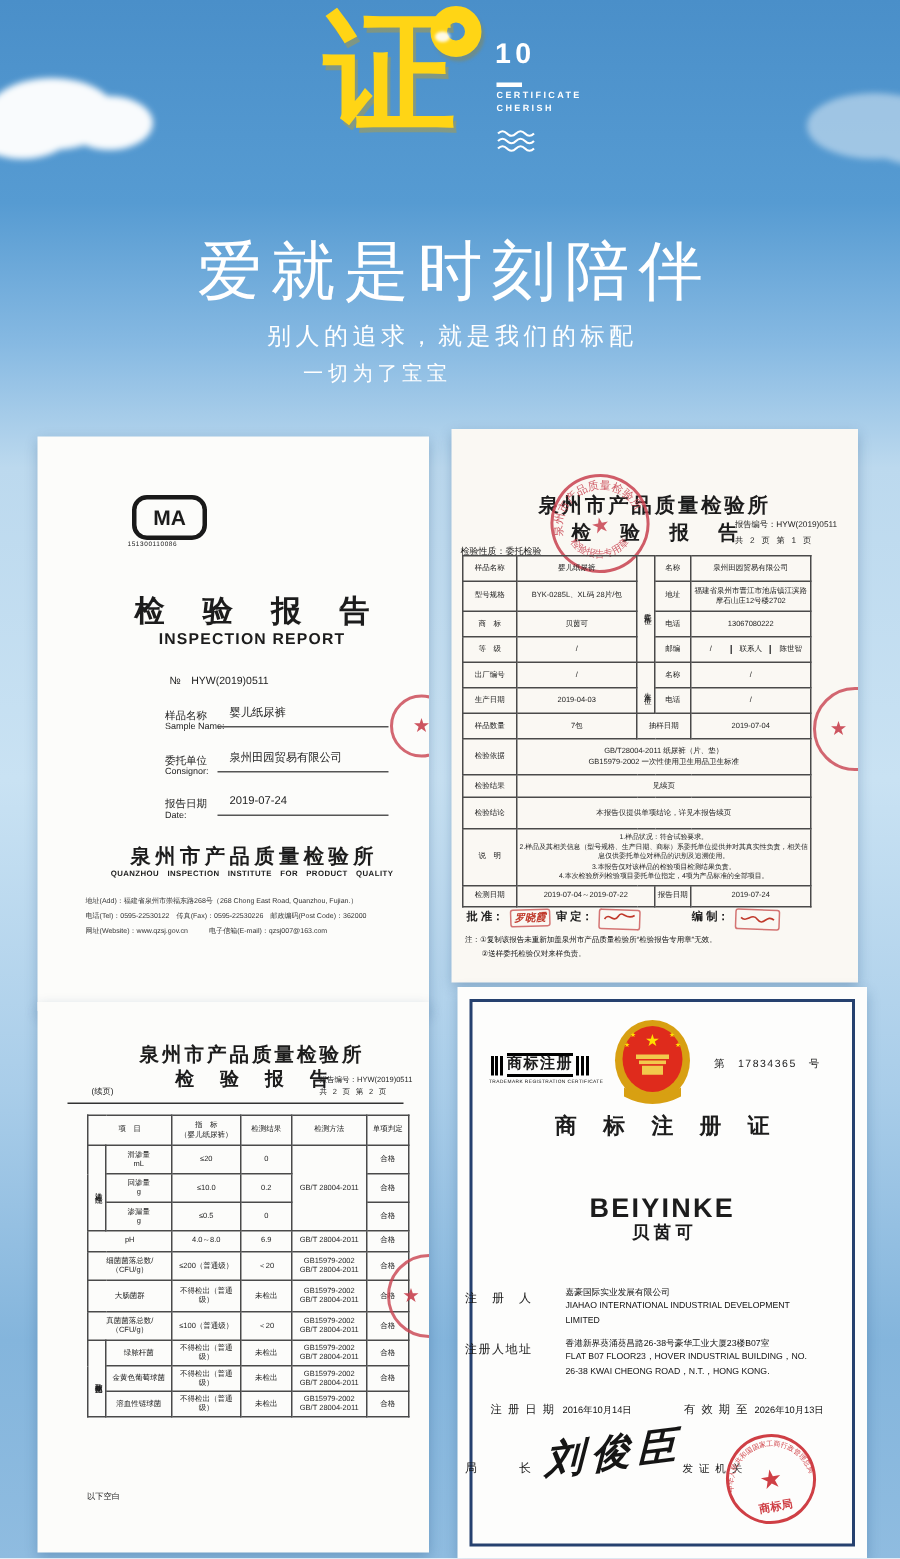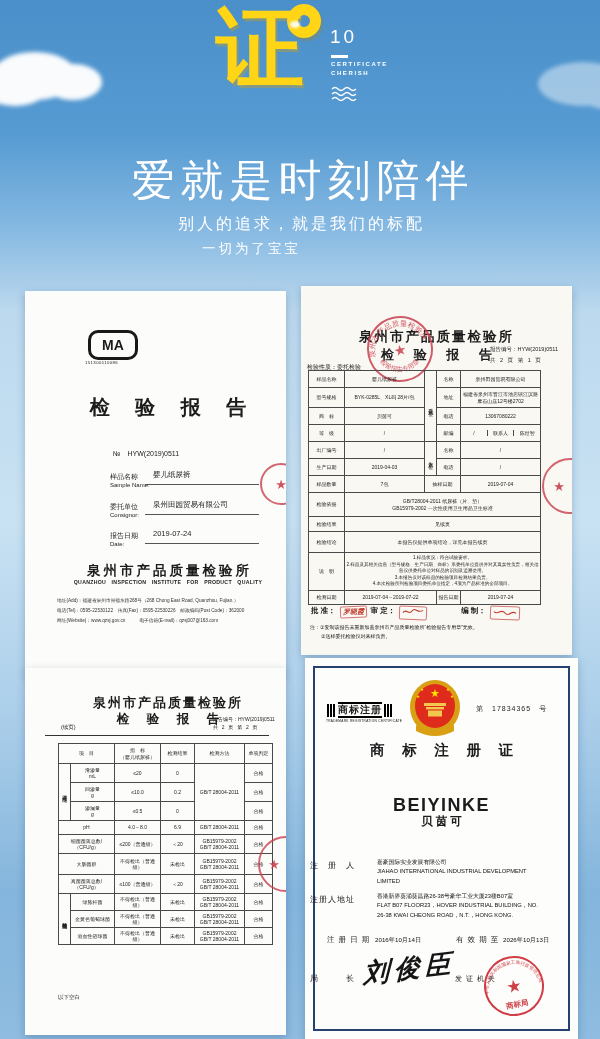--- a/index.html
+++ b/index.html
@@ -6,21 +6,21 @@
   .stage{position:relative;width:600px;height:1039px;overflow:hidden;
     font-family:"Liberation Sans","DejaVu Sans",sans-serif;color:#1c1c1c;
     background:linear-gradient(180deg,#4a8fc9 0%,#569bd2 13%,#86b9e2 22%,#bcd9ee 30%,#c9e2f3 50%,#a9cde9 70%,#84b5dc 86%,#8fbce0 100%);}
   
   .cloud{position:absolute;filter:blur(2px);opacity:.97}
   .cloud i{position:absolute;background:#fff;border-radius:50%}
   
   .badge-char{position:absolute;left:216px;top:0px;font-size:88px;line-height:95px;font-weight:bold;color:#ffd515;text-shadow:2px 3px 0 rgba(222,160,0,.35)}
   .badge-donut{position:absolute;left:287px;top:4px;width:12px;height:12px;border:11px solid #ffd515;border-radius:50%;box-shadow:2px 3px 2px rgba(180,130,0,.3)}
   .badge-donut::after{content:"";position:absolute;left:-8px;top:6px;width:10px;height:7px;background:#fff;opacity:.9;border-radius:50%;filter:blur(1px)}
-  .badge-num{position:absolute;left:330px;top:26px;color:#fff;font-size:19px;font-weight:normal;letter-spacing:3px}
+  .badge-num{position:absolute;left:330px;top:26px;color:#fff;font-size:19px;font-weight:bold;letter-spacing:3px}
   .badge-line{position:absolute;left:331px;top:55px;width:17px;height:2.5px;background:#fff}
   .badge-cap{position:absolute;left:331px;color:#fff;font-weight:bold;font-size:6px;letter-spacing:1.6px}
   .badge-waves{position:absolute;left:331px;top:86px}
   
   .hero-title{position:absolute;left:0;top:152px;width:600px;text-align:center;color:#fff;font-size:43px;letter-spacing:6px;text-indent:6px;font-weight:400}
   .hero-sub{position:absolute;left:0;top:214px;width:600px;text-align:center;color:#fff;font-size:16px;letter-spacing:3px;text-indent:3px}
   .hero-tag{position:absolute;left:0;top:240px;width:500px;text-align:center;color:#fff;font-size:13.5px;letter-spacing:3px;text-indent:3px}
   
   .paper{position:absolute;background:#fcfcfa;box-shadow:0 3px 8px rgba(15,60,110,.28);overflow:hidden}
   #cert1{left:25px;top:291px;width:261px;height:383px}
@@ -121,20 +121,21 @@
   </svg>
 
   <div class="hero-title">爱就是时刻陪伴</div>
   <div class="hero-sub">别人的追求，就是我们的标配</div>
   <div class="hero-tag">一切为了宝宝</div>
 
   <div id="cert1" class="paper">
     <div class="cma">MA</div>
     <div class="cma-num">151300110086</div>
     <div class="c1-center c1-title">检 验 报 告</div>
+    <div class="c1-center c1-title-en">INSPECTION REPORT</div>
     <div class="c1-no">№　HYW(2019)0511</div>
 
     <div class="c1-lab" style="top:181px">样品名称</div>
     <div class="c1-lab-en" style="top:191px">Sample Name:</div>
     <div class="c1-val" style="top:179px">婴儿纸尿裤</div>
 
     <div class="c1-lab" style="top:211px">委托单位</div>
     <div class="c1-lab-en" style="top:221px">Consignor:</div>
     <div class="c1-val" style="top:209px">泉州田园贸易有限公司</div>
 

